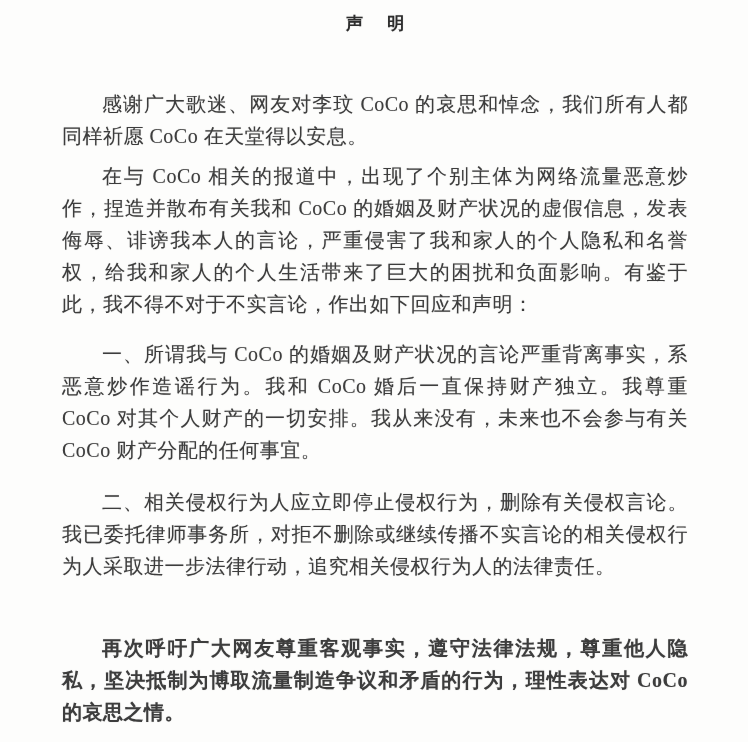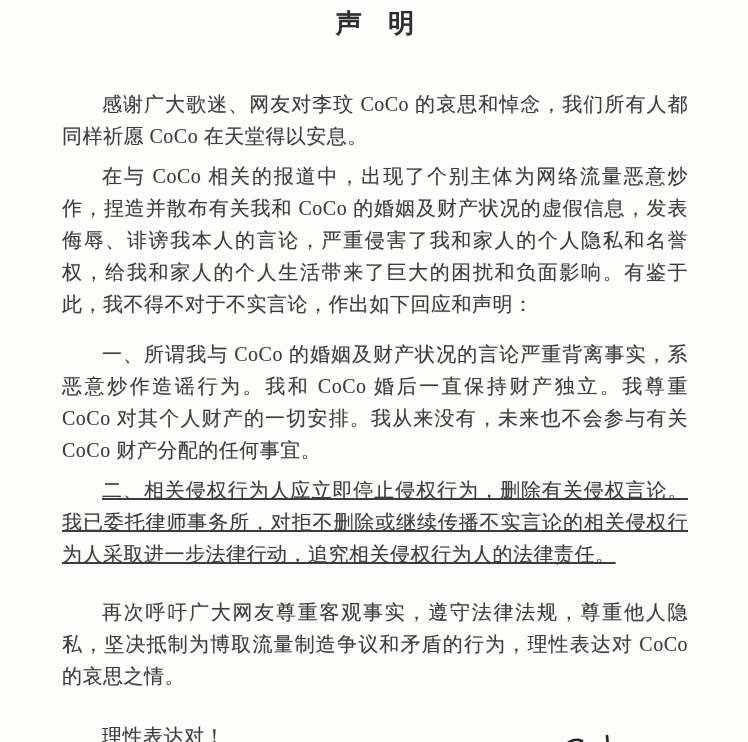--- a/index.html
+++ b/index.html
@@ -14,43 +14,43 @@
     background: #fdfdfc;
     overflow: hidden;
     font-family: "Liberation Serif", serif;
     color: #3a3a3a;
     box-sizing: border-box;
     padding: 6px 60px 0 62px;
   }
   .doc-title {
     margin: 0;
     text-align: center;
-    font-size: 26px;
+    font-size: 17px;
     line-height: 36px;
     font-weight: 700;
     letter-spacing: 10px;
     color: #2d2d2d;
     text-indent: 10px; 
     margin-bottom: 46px;
     text-shadow: 0 0 1px rgba(50,50,50,0.30);
   }
   .body-par {
     margin: 0;
     font-size: 20px;
     line-height: 32px;
     text-align: justify;
     text-indent: 2em;
     letter-spacing: 0.5px;
     color: #3d3d3d;
     text-shadow: 0 0 1px rgba(60,60,60,0.35);
   }
   .par-2 { margin-top: 8px; }
   .par-3 { margin-top: 18px; }
-  .par-4 { margin-top: 8px; text-decoration: underline; }
-  .par-5 { margin-top: 26px; }
+  .par-4 { margin-top: 20px; }
+  .par-5 { margin-top: 50px; font-weight: bold; }
   .closing-par { margin-top: 28px; }
   .signature-row {
     margin-top: -20px;
     height: 80px;
     display: flex;
     justify-content: flex-end;
     padding-right: 26px;
     pointer-events: none;
   }
   .signature-row svg {

